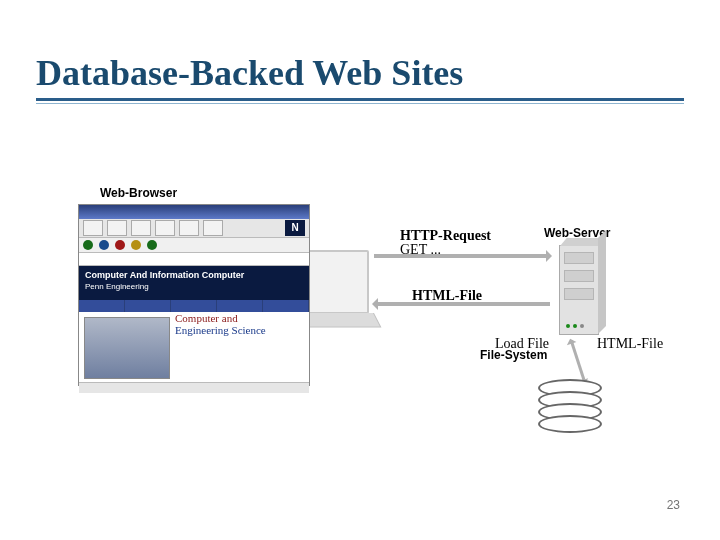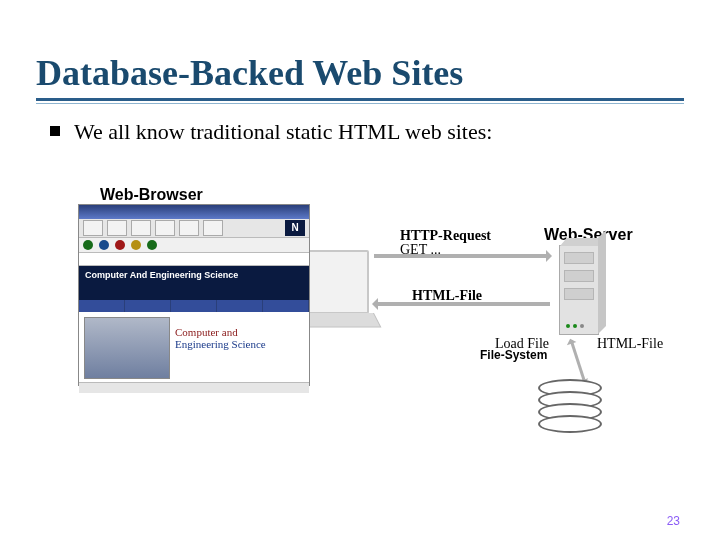--- a/index.html
+++ b/index.html
@@ -5,39 +5,39 @@
   html,body{margin:0;padding:0;width:720px;height:540px;background:#fff;font-family:Georgia,"Times New Roman",serif;color:#000;overflow:hidden}
   .slide{position:relative;width:720px;height:540px}
   .title{position:absolute;left:36px;top:52px;font-size:36px;font-weight:bold;color:#1a4a6e}
   .rule1{position:absolute;left:36px;top:98px;width:648px;height:3px;background:#2a5d8a}
   .rule2{position:absolute;left:36px;top:103px;width:648px;height:1px;background:#8fb5d0}
   .bullet-row{position:absolute;left:50px;top:118px;display:flex;align-items:flex-start}
   .bullet-sq{width:10px;height:10px;background:#000;margin-top:8px;margin-right:14px;flex:none}
   .bullet-text{font-size:22px;line-height:1.25}
 
   
-  .lbl{position:absolute;font-family:Arial,Helvetica,sans-serif;font-size:16px;font-weight:bold;color:#000}
+  .lbl{position:absolute;font-family:Arial,Helvetica,sans-serif;font-size:12px;font-weight:bold;color:#000}
   .sm{font-family:Liberation Serif, serif;font-size:14px;color:#000;position:absolute}
 
   
   .browser{position:absolute;left:78px;top:204px;width:230px;height:180px;background:#d9d9d9;border:1px solid #888}
   .browser .titlebar{height:14px;background:linear-gradient(#2a3f7a,#5d79c8);}
   .browser .toolbar1{height:18px;background:#e6e6e6;border-bottom:1px solid #bbb;display:flex;align-items:center;padding:0 4px;gap:4px}
   .tbtn{width:18px;height:14px;background:#f3f3f3;border:1px solid #aaa}
   .nbadge{width:20px;height:16px;background:#0a1a40;color:#fff;font:bold 10px/16px Arial;text-align:center;margin-left:auto}
   .browser .toolbar2{height:14px;background:#f0f0f0;border-bottom:1px solid #bbb;display:flex;align-items:center;padding:0 4px;gap:6px}
   .tdot{width:10px;height:10px;border-radius:50%}
   .tdot.g{background:#176b1a}.tdot.b{background:#184a8c}.tdot.r{background:#a01818}.tdot.y{background:#b59014}
   .addr{height:12px;background:#fff;border-bottom:1px solid #bbb}
   .banner{height:28px;background:#0a1a40;color:#fff;font:bold 9px/12px Arial;padding:3px 6px}
   .tabsrow{height:12px;background:#334d9a;display:flex}
   .tabsrow div{flex:1;border-right:1px solid #2a3f7a}
   .content{height:70px;background:#fff;display:flex}
   .content .thumb{width:84px;height:60px;margin:5px;background:linear-gradient(#b0b8c8,#6f7fa0);border:1px solid #888}
-  .content .ctext{flex:1;padding:14px 6px 0 0}
+  .content .ctext{flex:1;padding:0 6px 0 0}
   .content .ctitle{font:11px Georgia,serif;color:#8a1a1a}
   .content .ctitle2{font:11px Georgia,serif;color:#1a3a8a}
   .status{height:10px;background:#e6e6e6;border-top:1px solid #bbb}
 
   
   .laptop{position:absolute;left:262px;top:250px;width:110px;}
   .laptop .screen{width:100px;height:60px;background:#f2f2f2;border:2px solid #c8c8c8;border-radius:2px;margin:0 auto}
   .laptop .kb{width:110px;height:18px;background:#dcdcdc;border:1px solid #c0c0c0;border-top:none;transform:perspective(120px) rotateX(48deg);transform-origin:top;margin-top:-1px}
 
   
@@ -54,34 +54,30 @@
   .server:after{content:"";position:absolute;right:-8px;top:-8px;width:8px;height:96px;background:#c6c6c6;transform:skewY(-45deg);transform-origin:left top}
   .server .slot{height:10px;margin:6px 4px 0;background:#cfcfcf;border:1px solid #b5b5b5}
   .server .leds{position:absolute;bottom:6px;left:6px;display:flex;gap:3px}
   .server .leds span{width:4px;height:4px;border-radius:50%}
   .server .leds .on{background:#1a8a1a}.server .leds .off{background:#888}
 
   
   .disks{position:absolute;left:538px;top:385px;width:60px}
   .disk{width:60px;height:14px;border:2px solid #666;border-radius:50%/50%;margin-top:-6px;background:#fff}
 
-  .pagenum{position:absolute;right:40px;bottom:12px;font:12px Arial;color:#8b5cf6}
+  .pagenum{position:absolute;right:40px;bottom:28px;font:12px Arial;color:#737373}
 </style>
 </head>
 <body>
 
 <div class="slide">
   <div class="title">Database-Backed Web Sites</div>
   <div class="rule1"></div>
   <div class="rule2"></div>
 
-  <div class="bullet-row">
-    <div class="bullet-sq"></div>
-    <div class="bullet-text">We all know traditional static HTML web sites:</div>
-  </div>
 
   <div class="lbl" style="left:100px;top:186px">Web-Browser</div>
 
   <div class="laptop">
     <div class="screen"></div>
     <div class="kb"></div>
   </div>
 
   <div class="browser">
     <div class="titlebar"></div>
@@ -96,21 +92,22 @@
     </div>
     <div class="toolbar2">
       <div class="tdot g"></div>
       <div class="tdot b"></div>
       <div class="tdot r"></div>
       <div class="tdot y"></div>
       <div class="tdot g"></div>
     </div>
     <div class="addr"></div>
     <div class="banner">
-      <div>Computer And Engineering Science</div>
+      <div>Computer And Information Computer</div>
+      <div style="font-weight:normal;font-size:8px">Penn Engineering</div>
     </div>
     <div class="tabsrow">
       <div></div>
         <div></div>
         <div></div>
         <div></div>
         <div></div>
     </div>
     <div class="content">
       <div class="thumb"></div>

